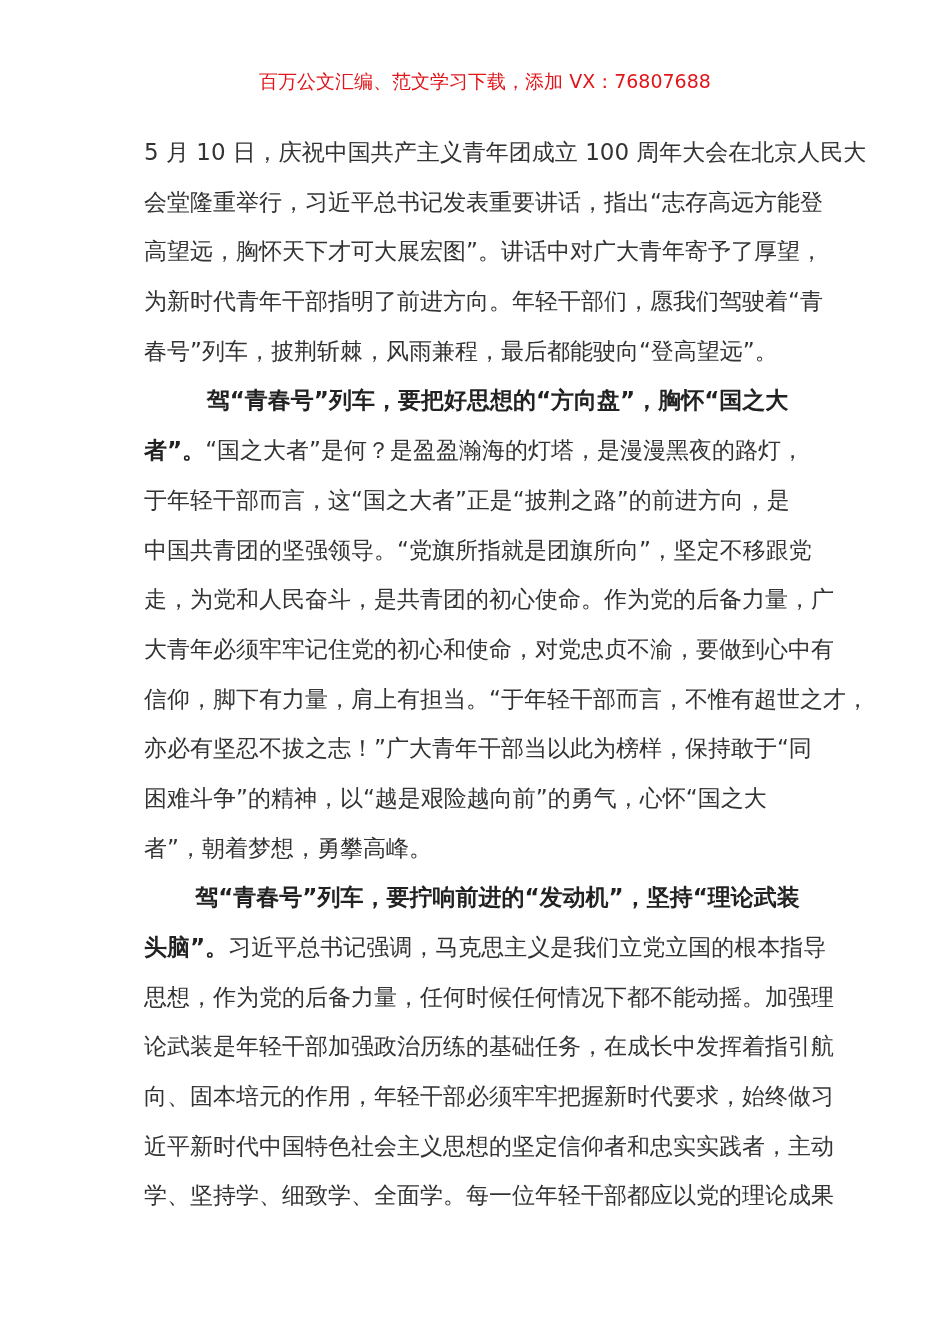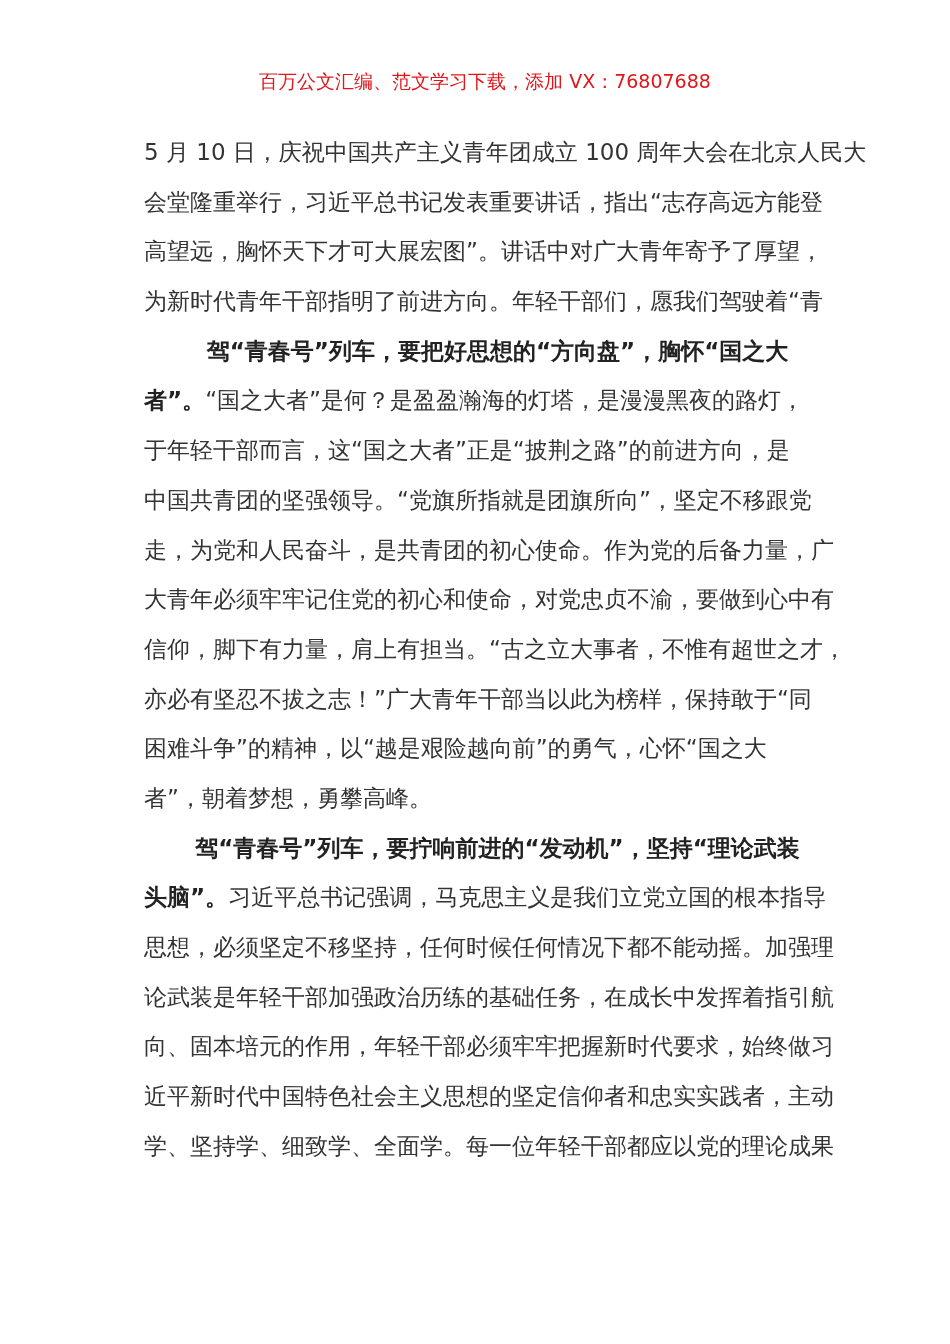--- a/index.html
+++ b/index.html
@@ -51,30 +51,31 @@
 </head>
 <body>
 
 <div class="header">百万公文汇编、范文学习下载，添加 VX：76807688</div>
 
 <div class="content">
   <div class="line"><span>5 月 10 日，庆祝中国共产主义青年团成立 100 周年大会在北京人民大</span></div>
   <div class="line"><span>会堂隆重举行，习近平总书记发表重要讲话，指出“志存高远方能登</span></div>
   <div class="line"><span>高望远，胸怀天下才可大展宏图”。讲话中对广大青年寄予了厚望，</span></div>
   <div class="line"><span>为新时代青年干部指明了前进方向。年轻干部们，愿我们驾驶着“青</span></div>
+  <div class="line"><span>春号”列车，披荆斩棘，风雨兼程，最后都能驶向“登高望远”。</span></div>
   <div class="line indent"><span class="bold">驾“青春号”列车，要把好思想的“方向盘”，胸怀“国之大</span></div>
   <div class="line"><span class="bold">者”。</span><span>“国之大者”是何？是盈盈瀚海的灯塔，是漫漫黑夜的路灯，</span></div>
   <div class="line"><span>于年轻干部而言，这“国之大者”正是“披荆之路”的前进方向，是</span></div>
   <div class="line"><span>中国共青团的坚强领导。“党旗所指就是团旗所向”，坚定不移跟党</span></div>
   <div class="line"><span>走，为党和人民奋斗，是共青团的初心使命。作为党的后备力量，广</span></div>
   <div class="line"><span>大青年必须牢牢记住党的初心和使命，对党忠贞不渝，要做到心中有</span></div>
-  <div class="line"><span>信仰，脚下有力量，肩上有担当。“古之立大事者，不惟有超世之才，</span></div>
+  <div class="line"><span>信仰，脚下有力量，肩上有担当。“于年轻干部而言，不惟有超世之才，</span></div>
   <div class="line"><span>亦必有坚忍不拔之志！”广大青年干部当以此为榜样，保持敢于“同</span></div>
   <div class="line"><span>困难斗争”的精神，以“越是艰险越向前”的勇气，心怀“国之大</span></div>
   <div class="line"><span>者”，朝着梦想，勇攀高峰。</span></div>
   <div class="line indent"><span class="bold">驾“青春号”列车，要拧响前进的“发动机”，坚持“理论武装</span></div>
   <div class="line"><span class="bold">头脑”。</span><span>习近平总书记强调，马克思主义是我们立党立国的根本指导</span></div>
-  <div class="line"><span>思想，必须坚定不移坚持，任何时候任何情况下都不能动摇。加强理</span></div>
+  <div class="line"><span>思想，作为党的后备力量，任何时候任何情况下都不能动摇。加强理</span></div>
   <div class="line"><span>论武装是年轻干部加强政治历练的基础任务，在成长中发挥着指引航</span></div>
   <div class="line"><span>向、固本培元的作用，年轻干部必须牢牢把握新时代要求，始终做习</span></div>
   <div class="line"><span>近平新时代中国特色社会主义思想的坚定信仰者和忠实实践者，主动</span></div>
   <div class="line"><span>学、坚持学、细致学、全面学。每一位年轻干部都应以党的理论成果</span></div>
 </div>
 
 </body></html>

